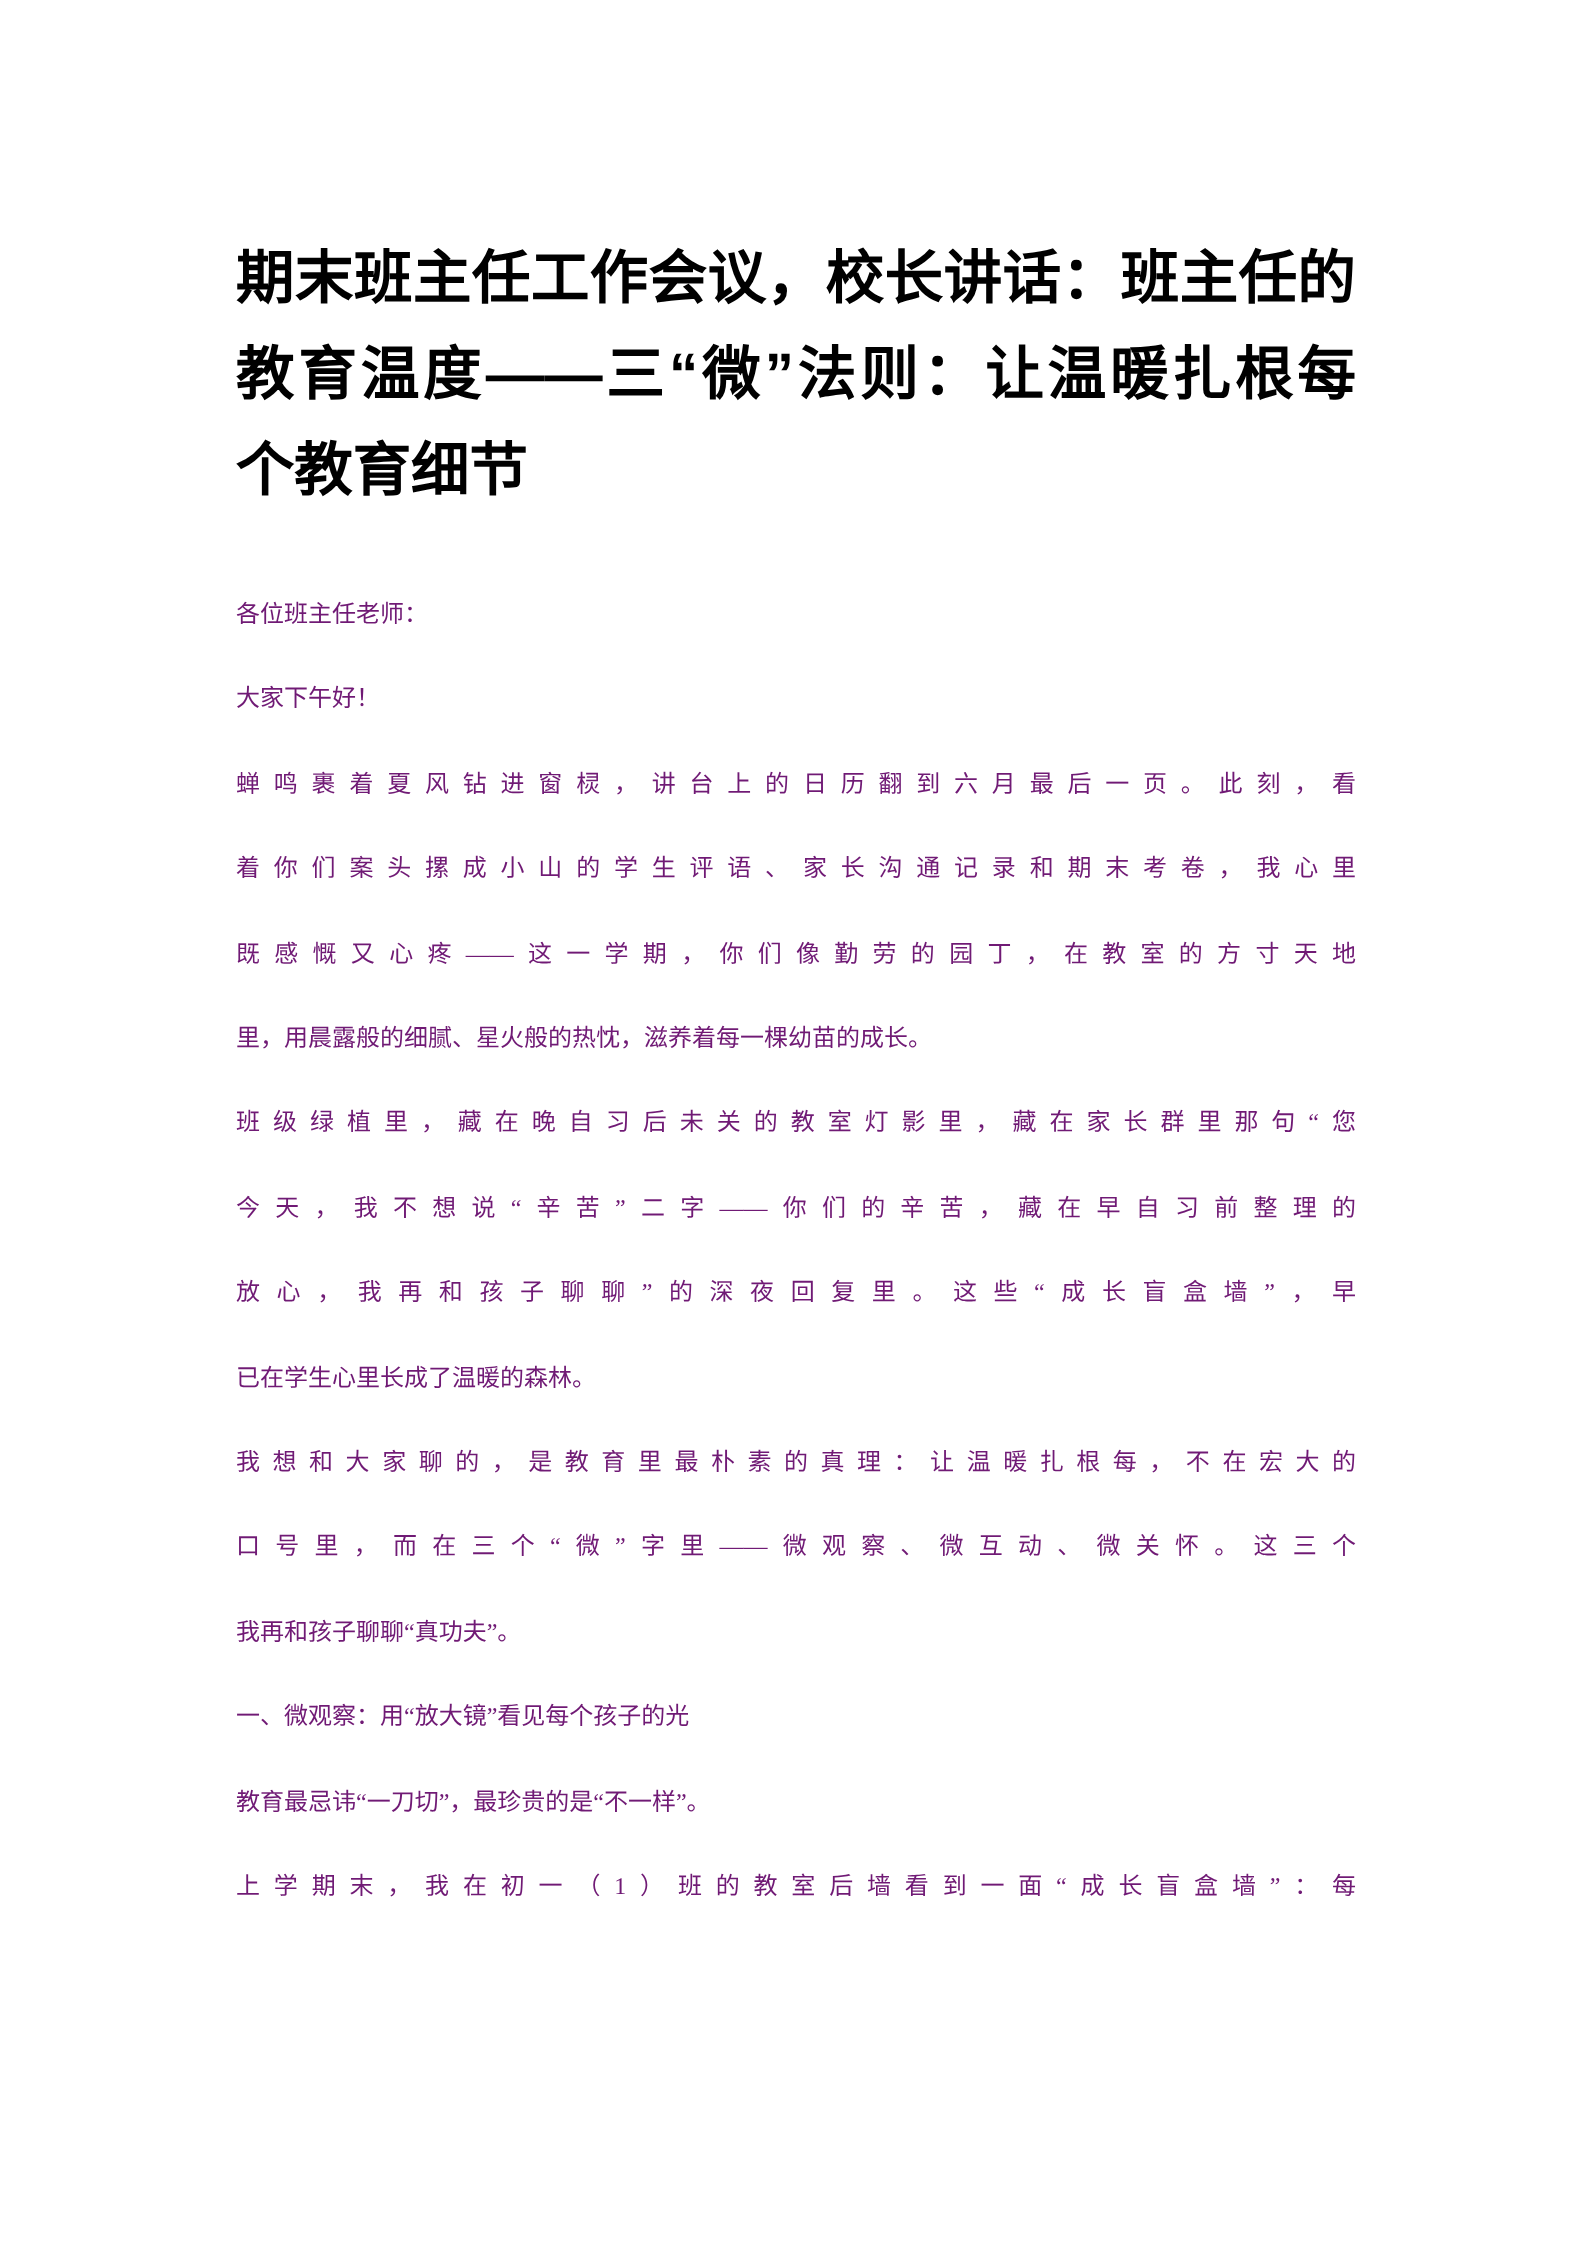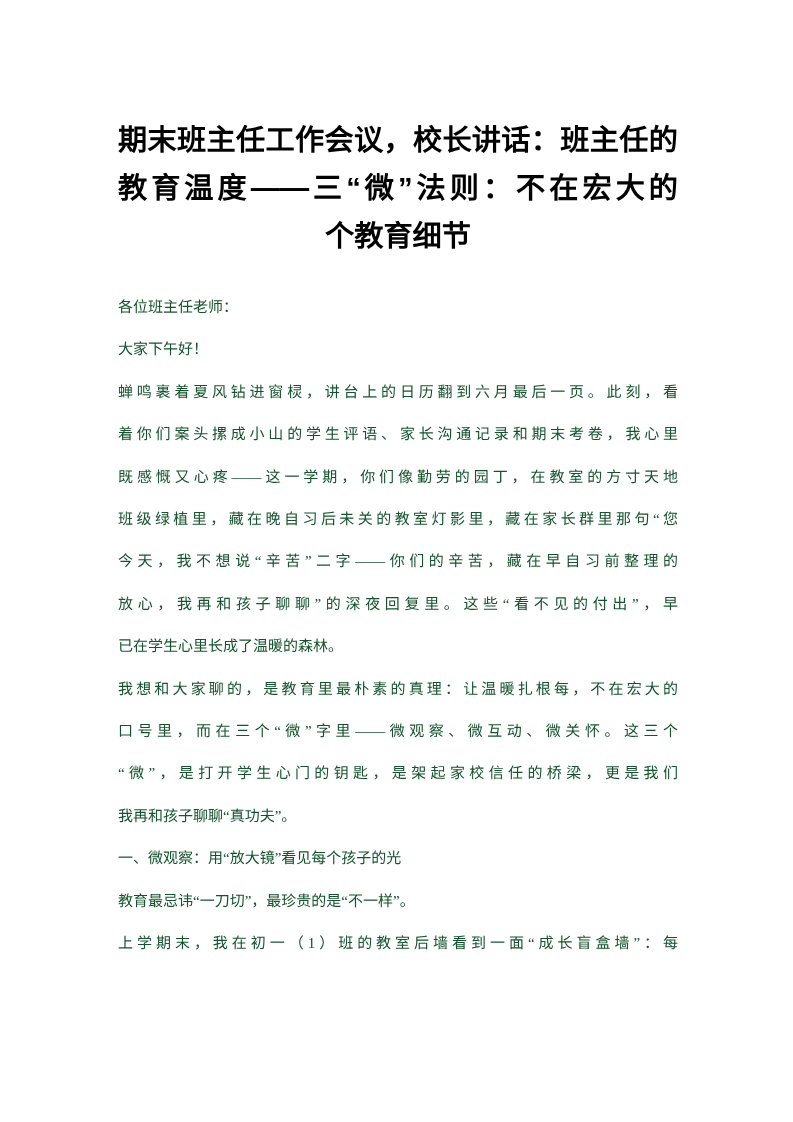--- a/index.html
+++ b/index.html
@@ -16,57 +16,57 @@
 
   
   .title {
     margin: 0;
     color: #000000;
     font-family: "Liberation Sans", sans-serif;
     font-weight: bold;
     font-size: 29.2px;
     line-height: 48px;
   }
-  .tline { white-space: nowrap; text-align: center; }
+  .tline { white-space: nowrap; }
   .tline.flush { text-align: justify; text-align-last: justify; }
 
   
   .doc-body {
     margin-top: 26px;
-    color: #14532d;
+    color: #701a75;
     font-family: "Liberation Serif", serif;
-    font-size: 15px;
+    font-size: 12px;
     line-height: 42.4px;
   }
   .line { white-space: nowrap; text-align: left; }
   .line.flush { text-align: justify; text-align-last: justify; }
 </style>
 </head>
 <body>
 
 <div class="page">
 
   <h1 class="title">
     <div class="tline flush">期末班主任工作会议，校长讲话：班主任的</div>
-    <div class="tline flush">教育温度——三“微”法则：不在宏大的</div>
+    <div class="tline flush">教育温度——三“微”法则：让温暖扎根每</div>
     <div class="tline">个教育细节</div>
   </h1>
 
   <div class="doc-body">
     <div class="line">各位班主任老师：</div>
     <div class="line">大家下午好！</div>
     <div class="line flush">蝉鸣裹着夏风钻进窗棂，讲台上的日历翻到六月最后一页。此刻，看</div>
     <div class="line flush">着你们案头摞成小山的学生评语、家长沟通记录和期末考卷，我心里</div>
     <div class="line flush">既感慨又心疼——这一学期，你们像勤劳的园丁，在教室的方寸天地</div>
+    <div class="line">里，用晨露般的细腻、星火般的热忱，滋养着每一棵幼苗的成长。</div>
     <div class="line flush">班级绿植里，藏在晚自习后未关的教室灯影里，藏在家长群里那句“您</div>
     <div class="line flush">今天，我不想说“辛苦”二字——你们的辛苦，藏在早自习前整理的</div>
-    <div class="line flush">放心，我再和孩子聊聊”的深夜回复里。这些“看不见的付出”，早</div>
+    <div class="line flush">放心，我再和孩子聊聊”的深夜回复里。这些“成长盲盒墙”，早</div>
     <div class="line">已在学生心里长成了温暖的森林。</div>
     <div class="line flush">我想和大家聊的，是教育里最朴素的真理：让温暖扎根每，不在宏大的</div>
     <div class="line flush">口号里，而在三个“微”字里——微观察、微互动、微关怀。这三个</div>
-    <div class="line flush">“微”，是打开学生心门的钥匙，是架起家校信任的桥梁，更是我们</div>
     <div class="line">我再和孩子聊聊“真功夫”。</div>
     <div class="line">一、微观察：用“放大镜”看见每个孩子的光</div>
     <div class="line">教育最忌讳“一刀切”，最珍贵的是“不一样”。</div>
     <div class="line flush">上学期末，我在初一（1）班的教室后墙看到一面“成长盲盒墙”：每</div>
   </div>
 
 </div>
 
 </body></html>

